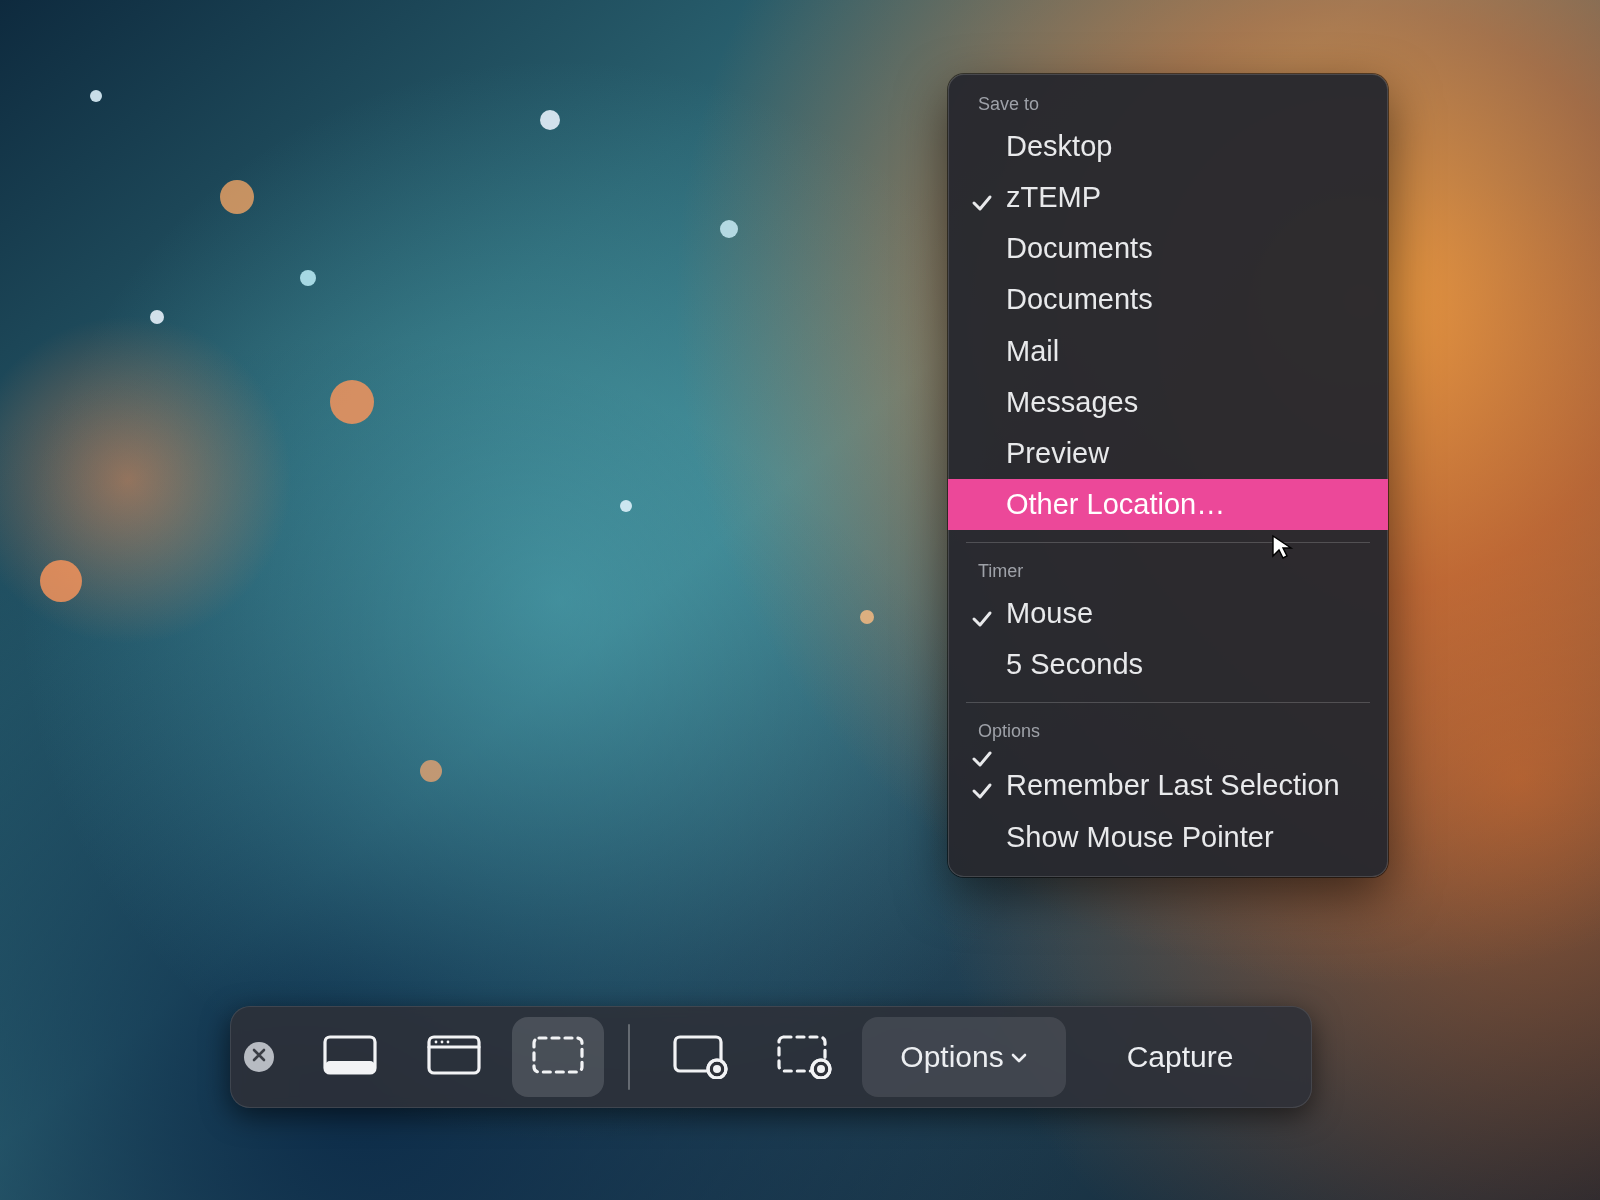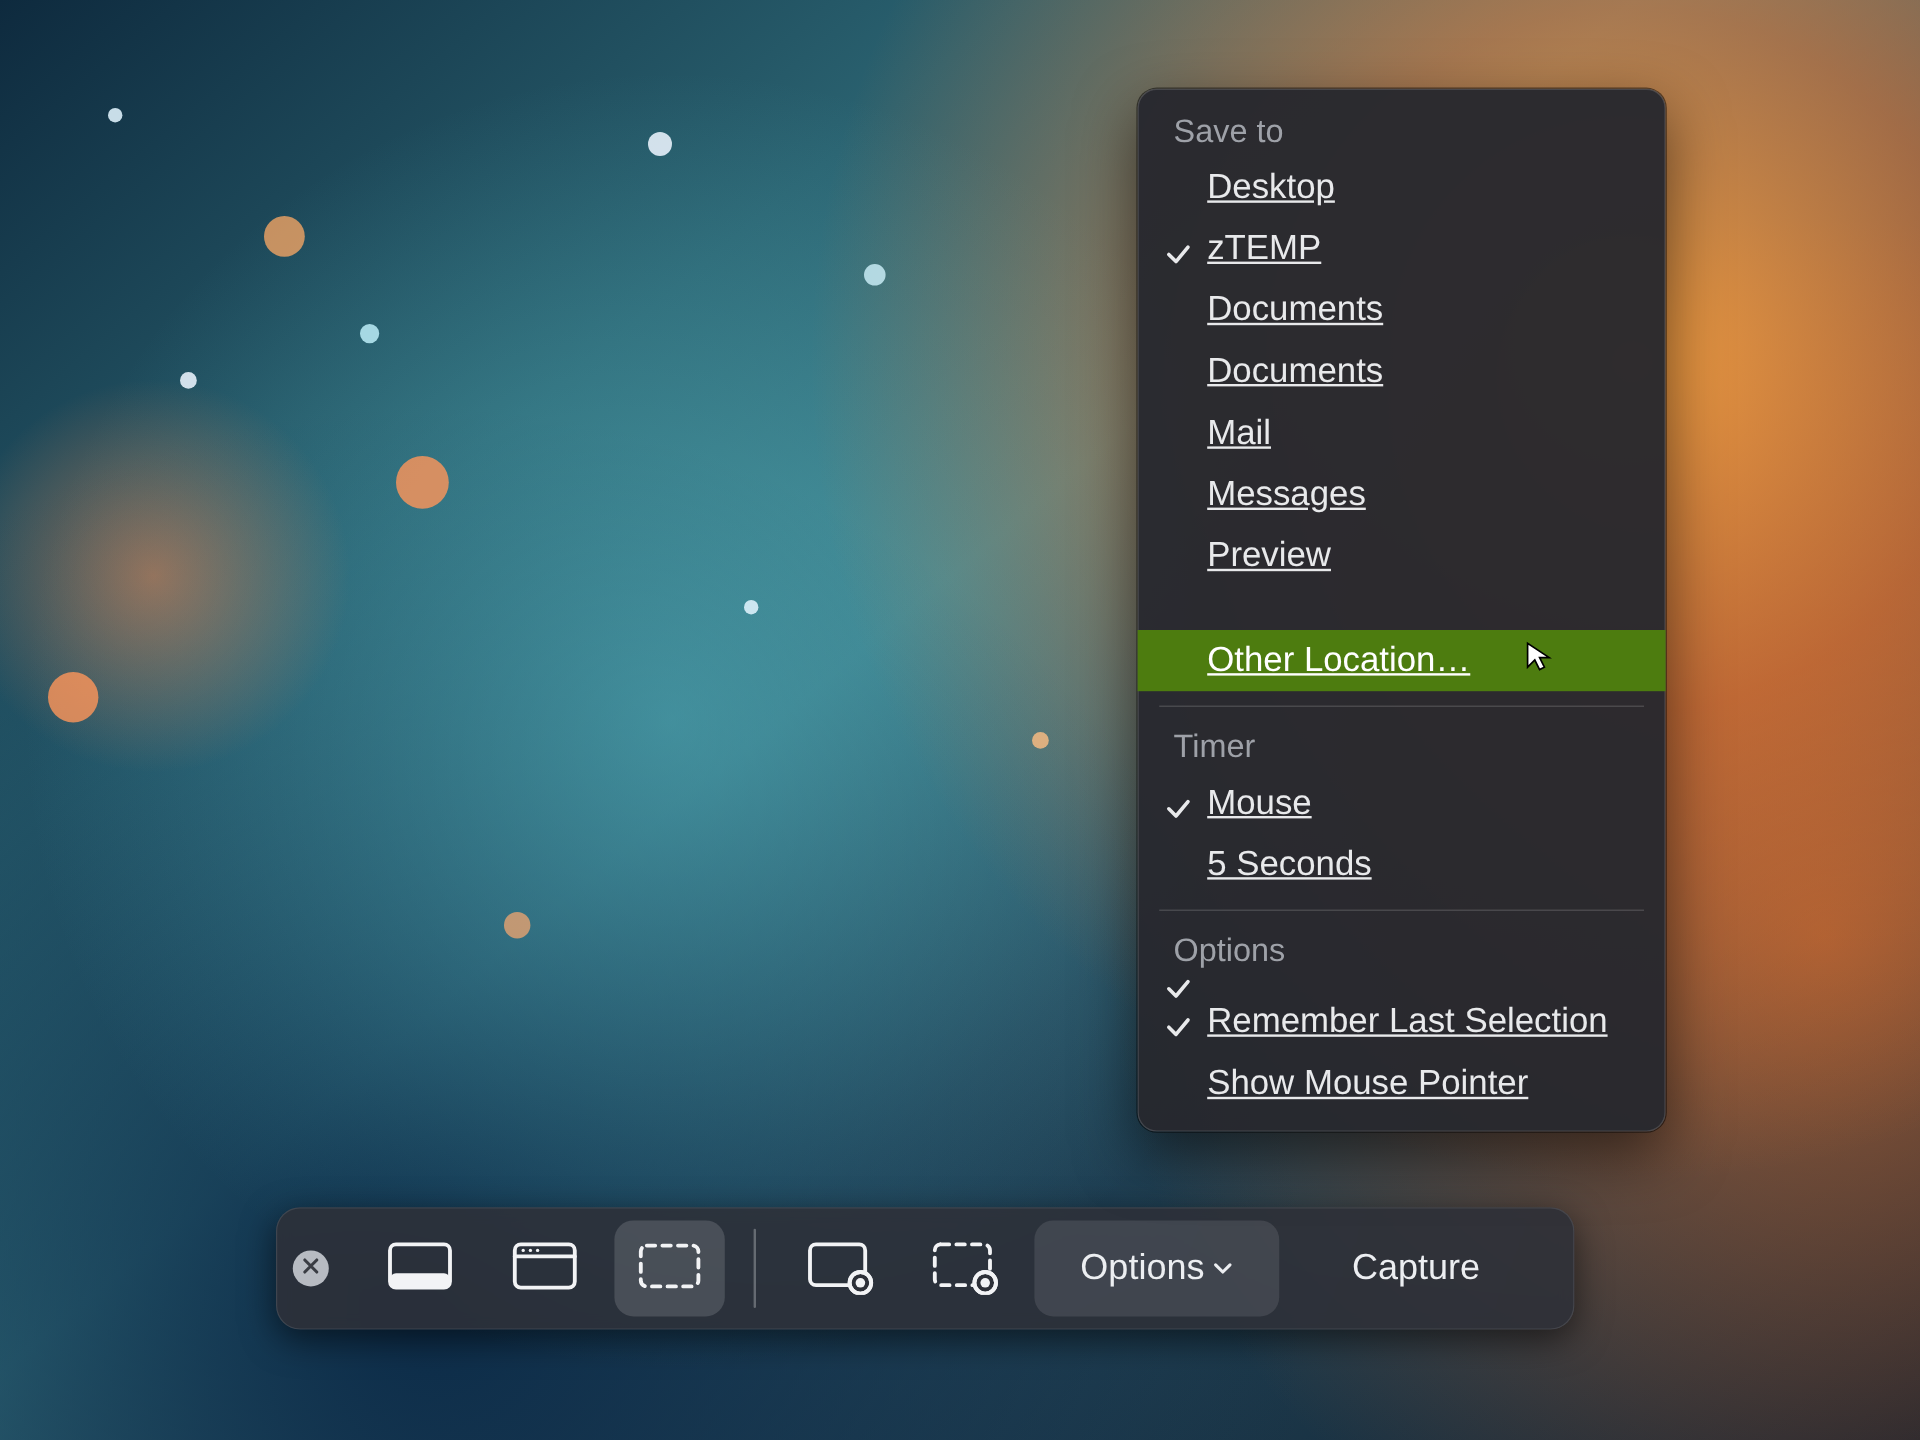--- a/index.html
+++ b/index.html
@@ -41,26 +41,26 @@
   .tb-text-btn.opts{background:rgba(255,255,255,0.10);}
   .tb-text-btn .chev{width:18px;height:18px;}
   
   .menu{
     position:absolute;left:948px;top:74px;width:440px;
     background:rgba(38,40,46,0.96);border-radius:16px;
     box-shadow:0 18px 50px rgba(0,0,0,0.55),0 0 0 1px rgba(255,255,255,0.14) inset,0 0 0 1px rgba(0,0,0,0.5);
     padding:14px 0;color:#e8e9eb;font-size:29px;
   }
   .menu-header{
-    color:#9ea1a8;font-size:27px;padding:6px 30px 6px 30px;font-weight:400;
+    color:#9ea1a8;font-size:18px;padding:6px 30px 6px 30px;font-weight:400;
   }
   .menu-item{
-    position:relative;padding:6px 30px 6px 58px;cursor:default;line-height:1.35;white-space:nowrap;text-decoration:underline;
-  }
-  .menu-item.hover{background:#4d7c0f;color:#fff;margin-top:36px;}
+    position:relative;padding:6px 30px 6px 58px;cursor:default;line-height:1.35;white-space:nowrap;
+  }
+  .menu-item.hover{background:#ec4899;color:#fff;}
   .menu-item .check{
     position:absolute;left:22px;top:50%;transform:translateY(-50%);width:24px;height:24px;display:none;
   }
   .menu-item.checked .check{display:block;}
   .menu-sep{height:1px;background:rgba(255,255,255,0.18);margin:12px 18px;}
   
   .cursor{position:absolute;width:26px;height:26px;pointer-events:none;}
 </style>
 </head>
 <body>

